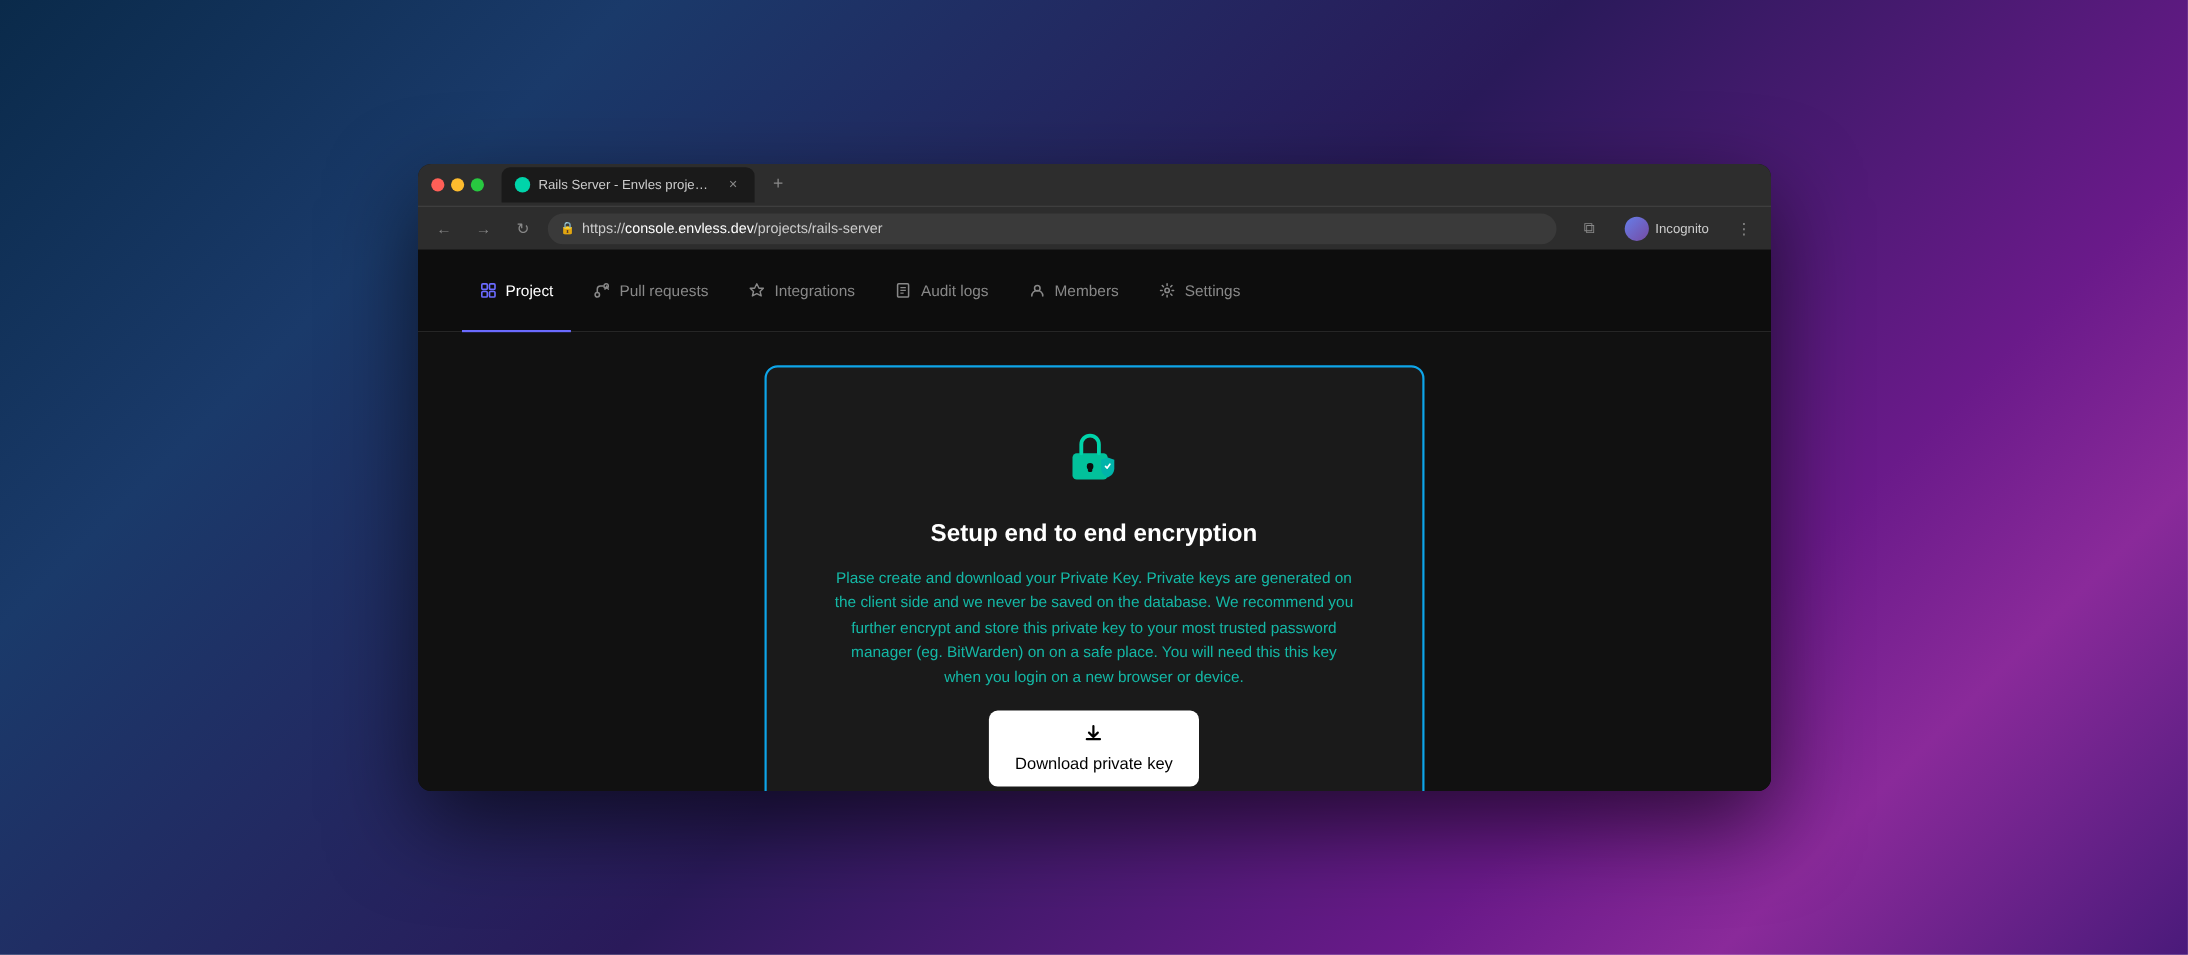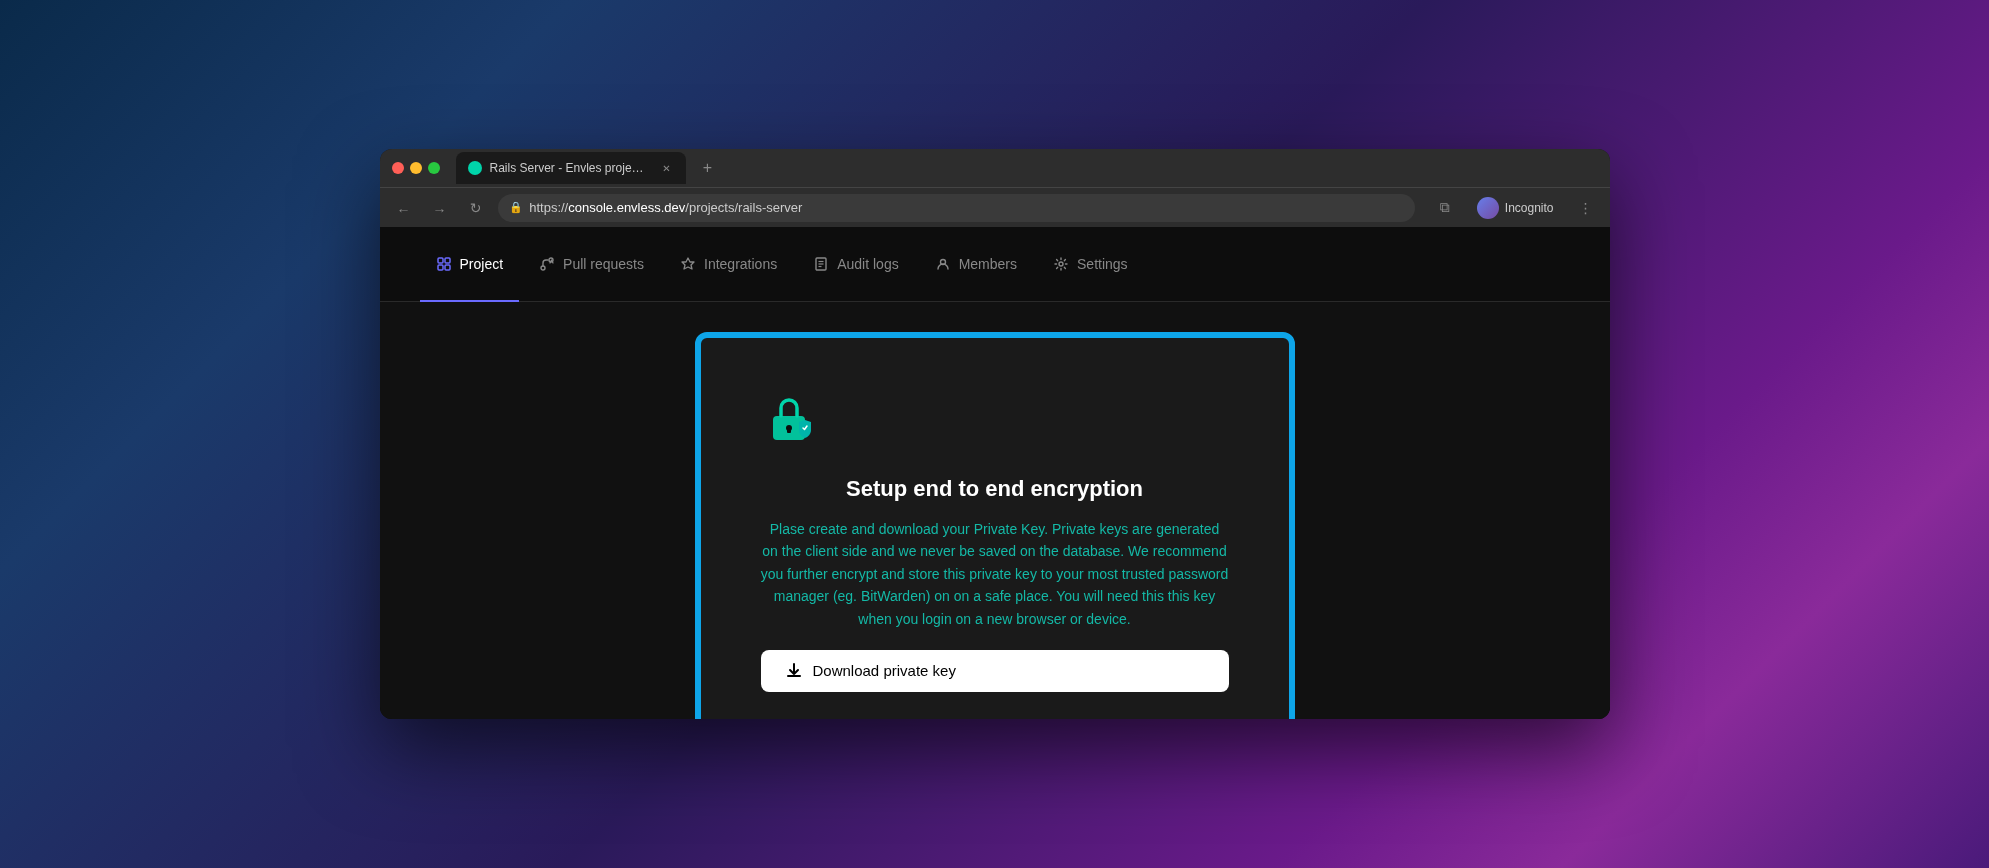--- a/index.html
+++ b/index.html
@@ -270,27 +270,28 @@
     .main-content {
       flex: 1;
       display: flex;
       align-items: center;
       justify-content: center;
       padding: 30px;
       background: #111;
     }
     .encryption-card {
       background: #1a1a1a;
-      border: 6px solid #0ea5e9;
+      border: 2px solid #0ea5e9;
       border-radius: 12px;
       padding: 50px 60px 40px;
       max-width: 600px;
       width: 100%;
       display: flex;
       flex-direction: column;
+      align-items: center;
       text-align: center;
     }
     .lock-shield-icon {
       width: 64px;
       height: 64px;
       margin-bottom: 24px;
       position: relative;
       display: flex;
       align-items: center;
       justify-content: center;
@@ -314,20 +315,21 @@
       gap: 10px;
       background: #fff;
       color: #000;
       border: none;
       border-radius: 8px;
       padding: 12px 24px;
       font-size: 15px;
       font-weight: 500;
       cursor: pointer;
       margin-bottom: 20px;
+      flex-direction: column;
     }
   </style>
 </head>
 <body>
 
 <div class="browser-window">
 
   <div class="browser-chrome">
     <div class="browser-titlebar">
       <div class="traffic-lights">

